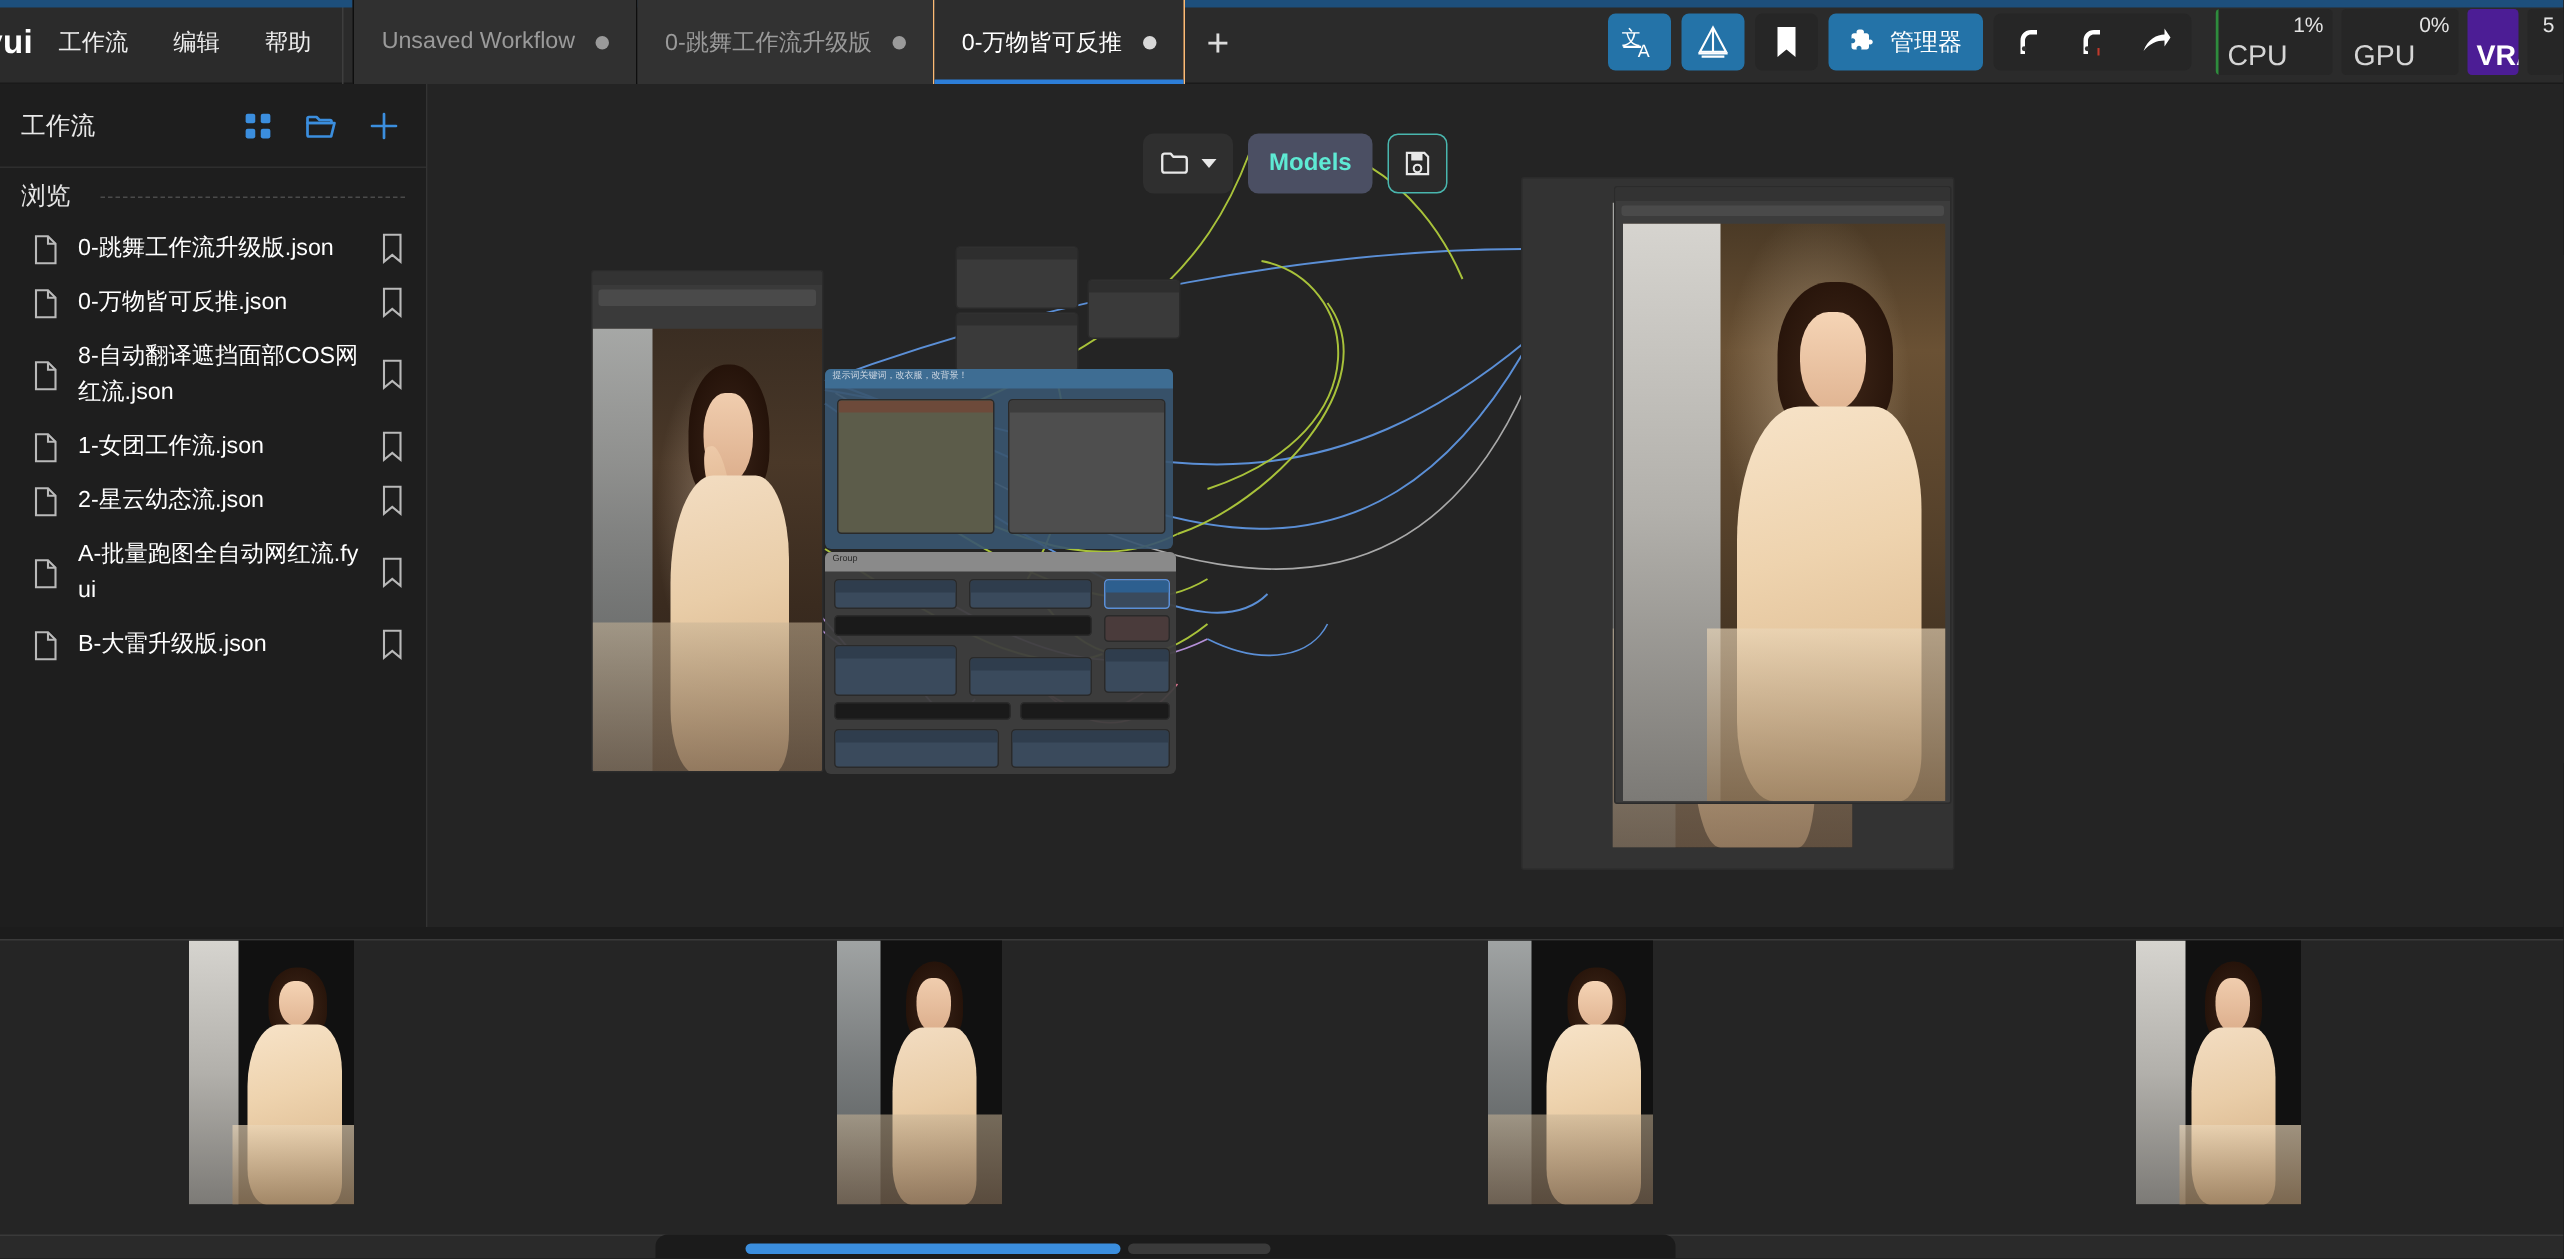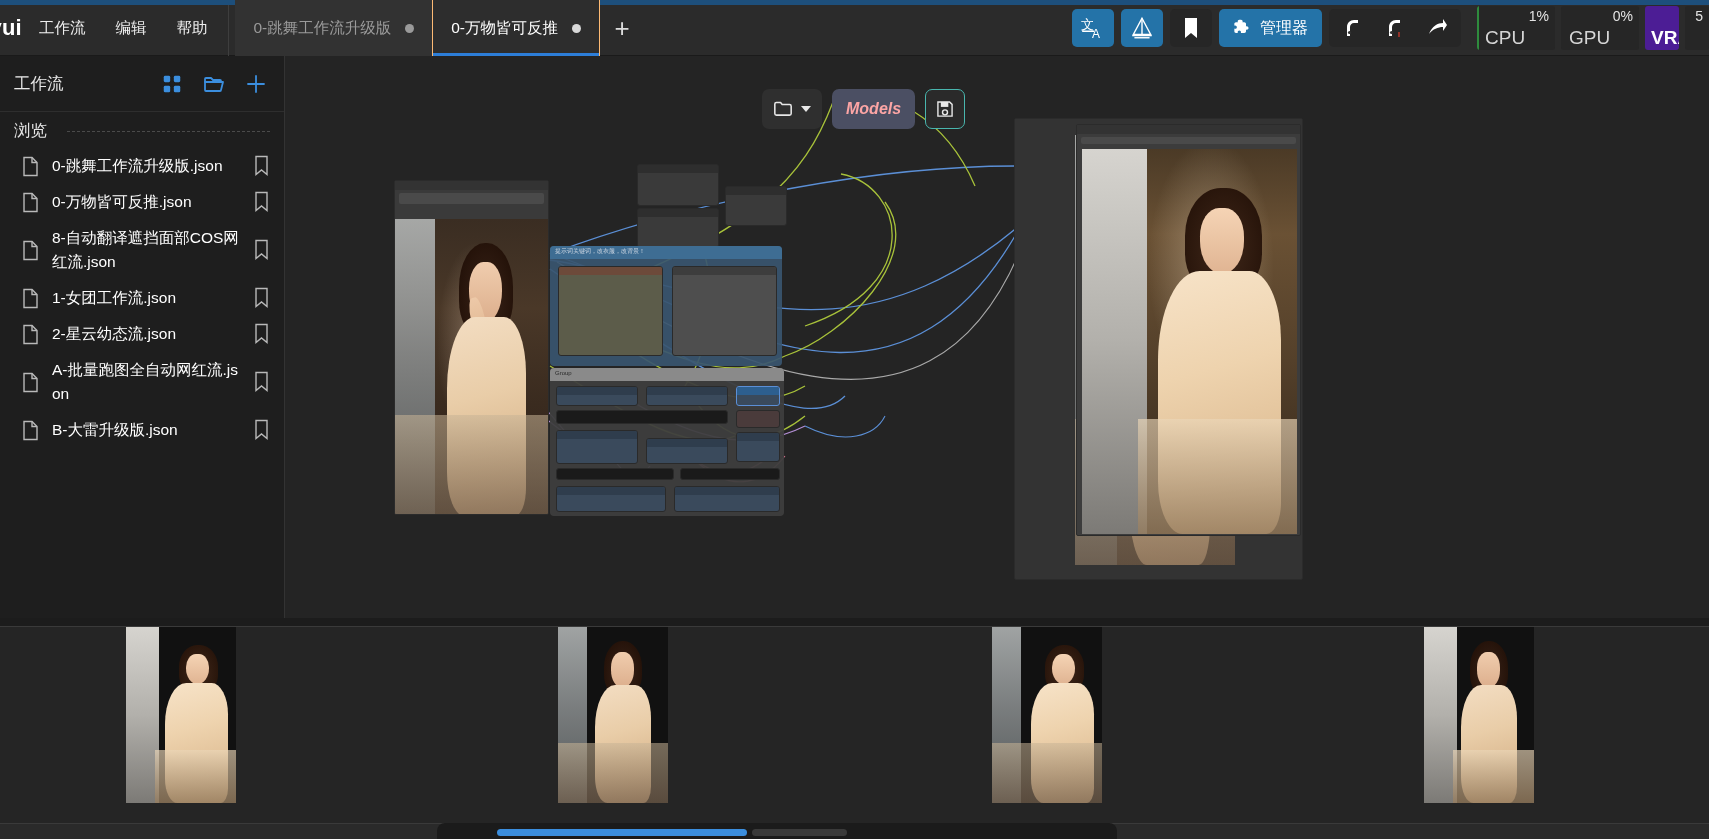--- a/index.html
+++ b/index.html
@@ -160,21 +160,21 @@
   .canvas-toolbar {
     position: absolute; top: 33px; left: 477px;
     display: flex; align-items: center; gap: 10px; z-index: 12;
   }
   .ct-btn {
     height: 40px; display: flex; align-items: center; justify-content: center;
     border-radius: 7px; background: #2f2f2f; color: #e8e8e8;
     font-size: 16px; cursor: default;
   }
   .ct-folder { width: 60px; gap: 8px; }
-  .ct-models { background: #4b4f63; color: #fca5a5; padding: 0 14px; font-weight: bold; font-style: italic; }
+  .ct-models { background: #4b4f63; color: #5eead4; padding: 0 14px; font-weight: bold; }
   .ct-save { width: 40px; background: #2a2a2a; border: 1px solid #49b6ae; }
 
   
   .graph { position: absolute; inset: 0; }
   .node {
     position: absolute; background: #3a3a3a; border-radius: 3px;
     border: 1px solid #2a2a2a; overflow: hidden;
   }
   .node .bar { height: 8px; background: #2e2e2e; }
   .node-blue { background: #3a4a5c; }
@@ -310,20 +310,24 @@
 
     <div class="menu-group">
       <div class="menu-item">工作流</div>
       <div class="menu-item">编辑</div>
       <div class="menu-item">帮助</div>
     </div>
 
     <div class="menu-divider"></div>
 
     <div class="tabs">
+      <div class="tab first">
+        <span>Unsaved Workflow</span>
+        <span class="tab-dot"></span>
+      </div>
       <div class="tab">
         <span>0-跳舞工作流升级版</span>
         <span class="tab-dot"></span>
       </div>
       <div class="tab active">
         <span>0-万物皆可反推</span>
         <span class="tab-dot"></span>
       </div>
       <div class="tab-add">+</div>
     </div>
@@ -508,21 +512,21 @@
             </svg>
           </span>
         </div>
         <div class="sb-item">
           <span class="doc">
             <svg width="17" height="21" viewBox="0 0 17 21" fill="none" stroke="currentColor" stroke-width="1.4">
               <path d="M2 1.5 h8 l5 5 v13 h-13 Z"></path>
               <path d="M10 1.5 v5 h5"></path>
             </svg>
           </span>
-          <span class="name">A-批量跑图全自动网红流.json</span>
+          <span class="name">A-批量跑图全自动网红流.fyui</span>
           <span class="bk">
             <svg width="17" height="21" viewBox="0 0 17 21" fill="none" stroke="currentColor" stroke-width="1.4">
               <path d="M3 1.5 h11 v18 l-5.5 -4.6 l-5.5 4.6 Z"></path>
             </svg>
           </span>
         </div>
         <div class="sb-item">
           <span class="doc">
             <svg width="17" height="21" viewBox="0 0 17 21" fill="none" stroke="currentColor" stroke-width="1.4">
               <path d="M2 1.5 h8 l5 5 v13 h-13 Z"></path>

